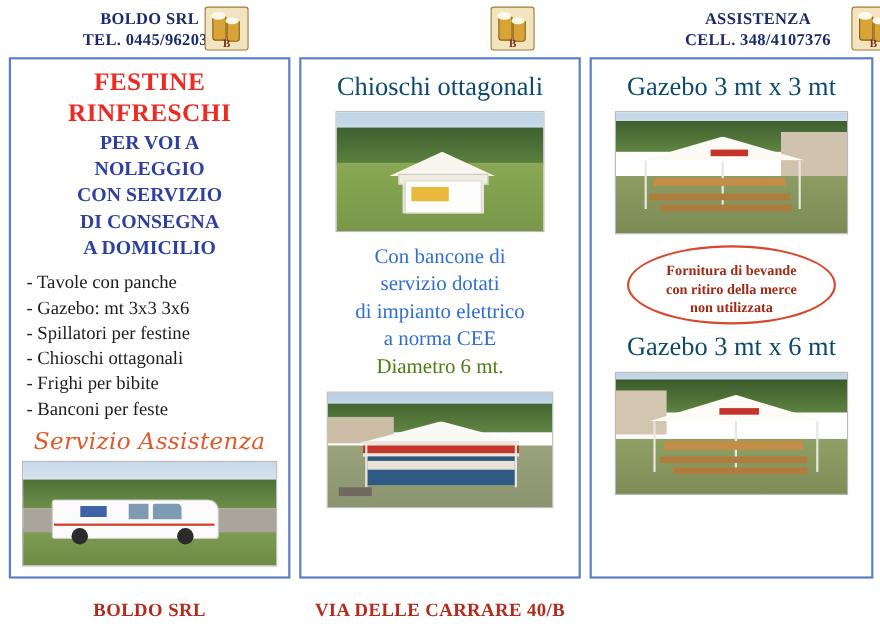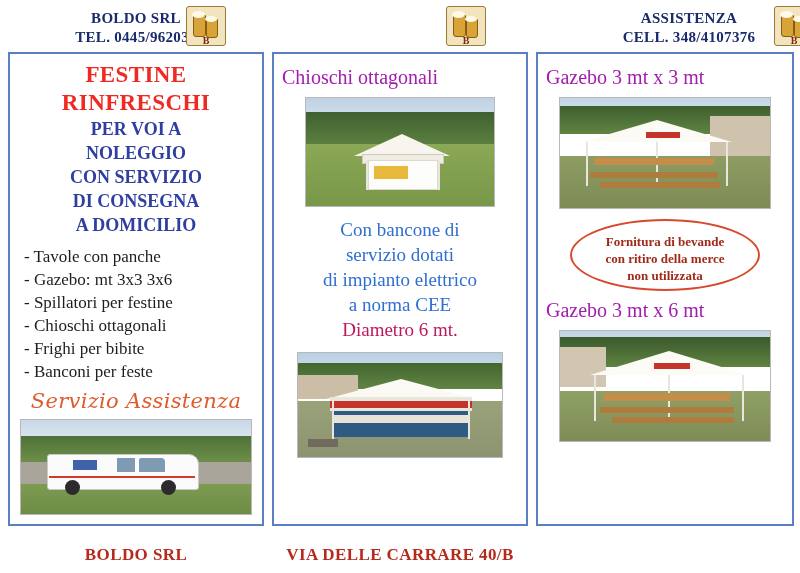--- a/index.html
+++ b/index.html
@@ -143,33 +143,33 @@
     font-family: "DejaVu Serif", serif;
     font-style: italic;
     font-size: 21px;
     text-align: center;
     margin-top: 6px;
     letter-spacing: .3px;
   }
 
   
   .title-dark {
-    text-align: left;
-    font-size: 20px;
-    color: #a21caf;
+    text-align: center;
+    font-size: 24px;
+    color: #0c4a6e;
     margin: 6px 0 8px 0;
   }
   .blue-para {
     color: #2f6fd0;
     text-align: center;
     font-size: 19px;
     line-height: 25px;
     margin: 10px 0 6px 0;
   }
-  .blue-para .dark { color: #be185d; font-family: Liberation Serif, serif; }
+  .blue-para .dark { color: #4d7c0f; font-family: Liberation Serif, serif; }
 
   
   .photo {
     position: relative;
     overflow: hidden;
     border: 1px solid #b8b8b8;
     box-sizing: border-box;
   }
   .sky   { position: absolute; left: 0; top: 0; right: 0; }
   .trees { position: absolute; left: 0; right: 0; }

